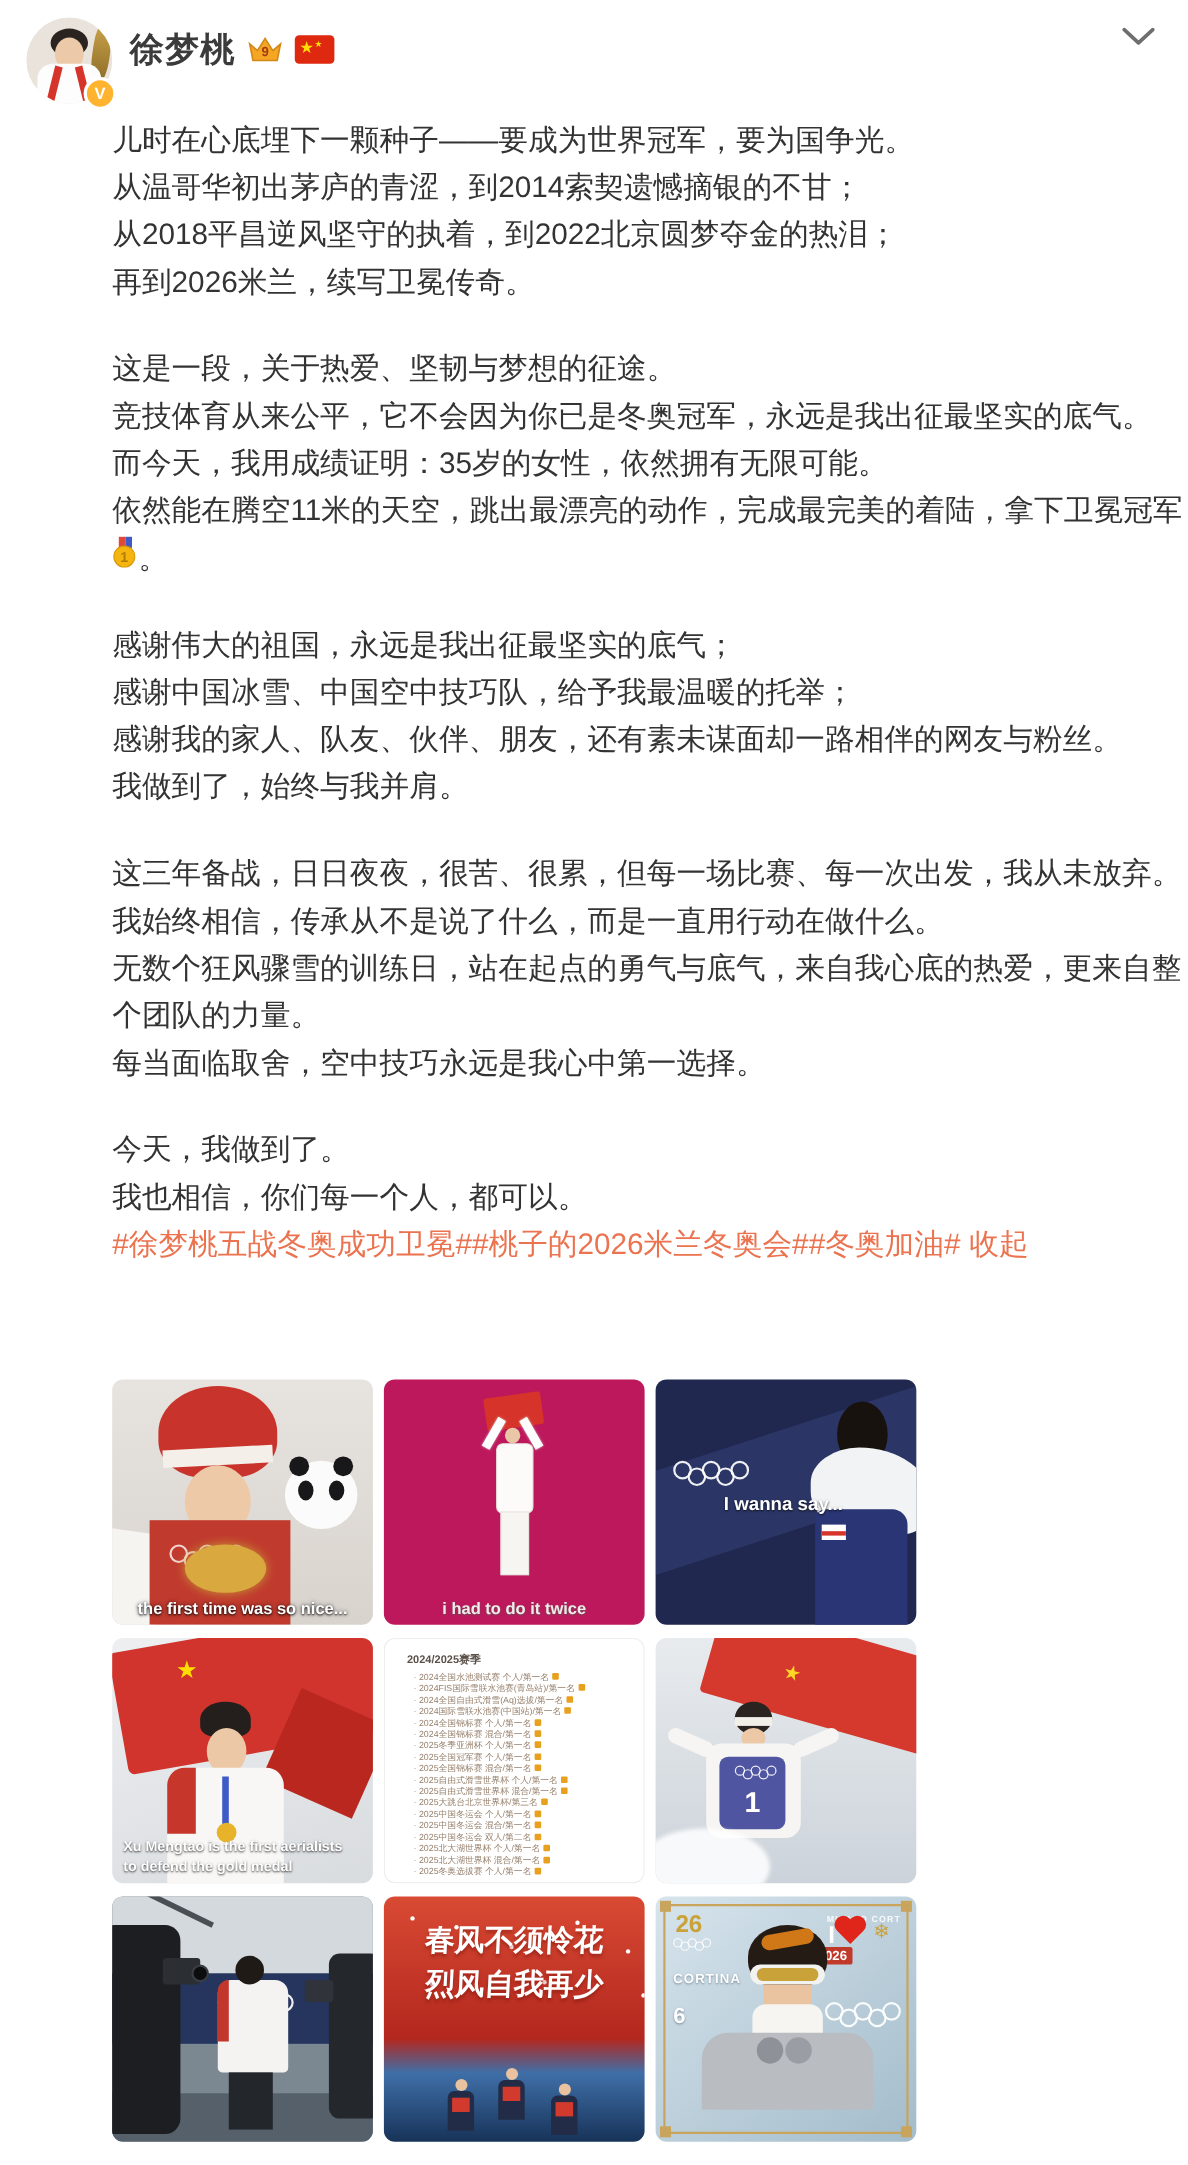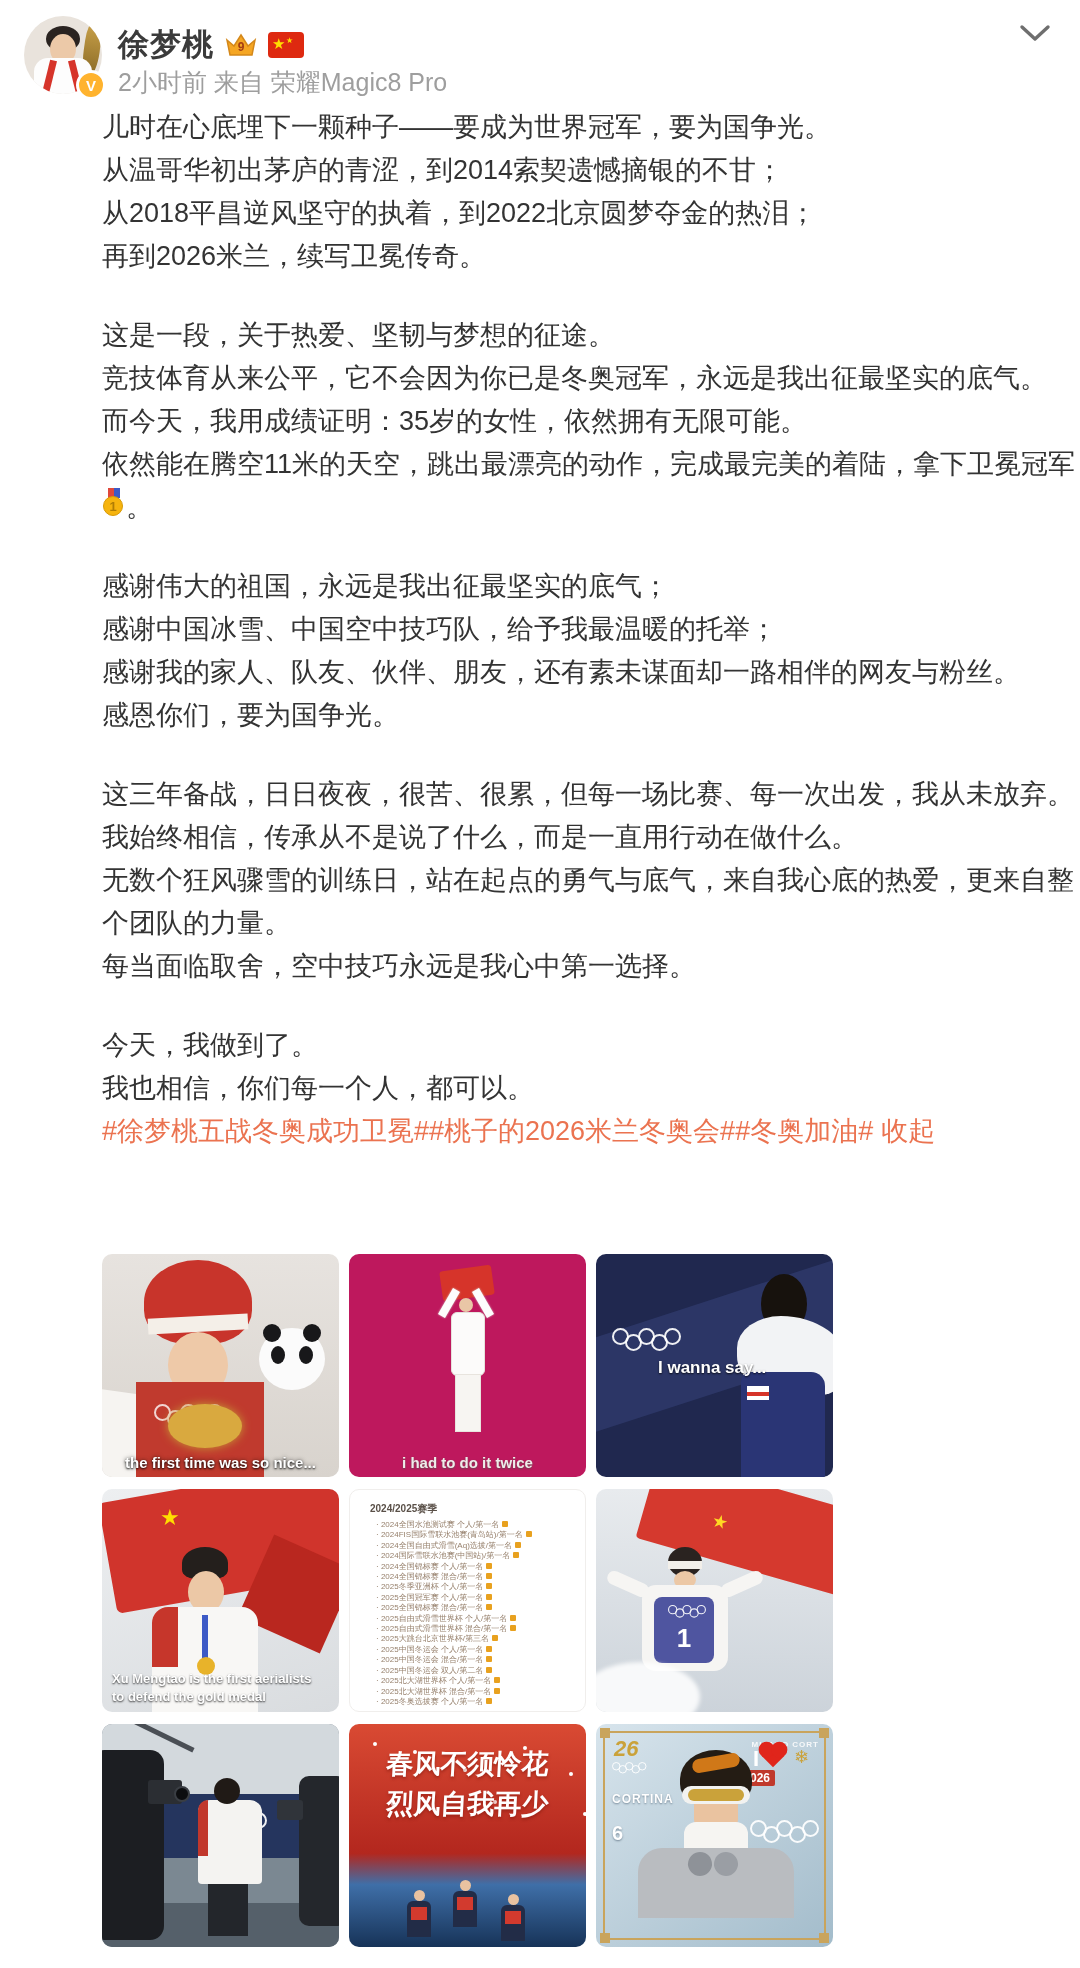--- a/index.html
+++ b/index.html
@@ -146,21 +146,21 @@
   .t8 .l2{position:absolute;left:0;right:0;top:62px;text-align:center;color:#fff;font-weight:bold;font-size:27px;transform:skewX(-3deg);text-shadow:0 2px 3px rgba(120,20,10,.5);}
   .t8 .fig{position:absolute;width:24px;height:36px;background:#222c47;border-radius:6px 6px 0 0;}
   .t8 .fig .h{position:absolute;left:7px;top:-11px;width:11px;height:11px;border-radius:50%;background:#e9c2a0;}
   .t8 .fig .b{position:absolute;left:4px;top:6px;width:16px;height:13px;background:#d23a2e;}
   .t8 .f1{left:58px;bottom:10px;} .t8 .f2{left:104px;bottom:20px;} .t8 .f3{left:152px;bottom:6px;}
   
   .t9{background:linear-gradient(140deg,#d7e4ec,#a3bccb);}
   .t9 .frame{position:absolute;left:7px;top:7px;right:7px;bottom:7px;border:2px solid #c9a45c;border-radius:4px;}
   .t9 .corner{position:absolute;width:10px;height:10px;background:#c9a45c;}
   .t9 .c1{left:4px;top:4px;} .t9 .c2{right:4px;top:4px;} .t9 .c3{left:4px;bottom:4px;} .t9 .c4{right:4px;bottom:4px;}
-  .t9 .em26{position:absolute;left:18px;top:12px;color:#caa23a;font-weight:bold;font-size:22px;font-style:italic;}
+  .t9 .em26{position:absolute;left:18px;top:12px;color:#caa23a;font-weight:bold;font-size:22px;}
   .t9 .emrings{left:16px;top:38px;transform:scale(.5);transform-origin:left top;}
   .t9 .milano{position:absolute;right:14px;top:16px;color:#fdfdfd;font-size:8px;letter-spacing:1px;font-weight:bold;opacity:.9;}
   .t9 .loveI{position:absolute;right:74px;top:22px;color:#fff;font-weight:bold;font-size:22px;}
   .t9 .heart{position:absolute;right:52px;top:24px;width:16px;height:16px;background:#e0251b;transform:rotate(45deg);}
   .t9 .heart::before,.t9 .heart::after{content:"";position:absolute;width:16px;height:16px;border-radius:50%;background:#e0251b;}
   .t9 .heart::before{left:-9px;top:0;} .t9 .heart::after{left:0;top:-9px;}
   .t9 .snowf{position:absolute;right:24px;top:22px;color:#caa23a;font-size:18px;}
   .t9 .yr{position:absolute;right:58px;top:46px;background:#c0392b;color:#fff;font-weight:bold;font-size:12px;padding:1px 5px;border-radius:2px;}
   .t9 .cortina{position:absolute;left:16px;top:68px;color:#fff;font-weight:bold;font-size:12px;letter-spacing:1px;text-shadow:0 1px 2px rgba(60,80,100,.6);}
   .t9 .six{position:absolute;left:16px;top:98px;color:#fff;font-weight:bold;font-size:20px;text-shadow:0 1px 2px rgba(60,80,100,.6);}
@@ -197,21 +197,20 @@
       <svg width="34" height="28" viewBox="0 0 34 28">
         <path d="M3 9 L10 15 L17 4 L24 15 L31 9 L28 24 L6 24 Z" fill="#f5a623" stroke="#d4881a" stroke-width="1.5"></path>
       </svg>
       <span class="lvl">9</span>
     </span>
     <span class="flagbadge">
       <span class="star">★</span>
       <span class="star2">★</span>
     </span>
   </div>
-  <div class="meta">2小时前 来自 荣耀Magic8 Pro</div>
   <svg class="chevron" viewBox="0 0 34 22">
     <polyline points="4,5 17,17 30,5" fill="none" stroke="#6e6e6e" stroke-width="3.4" stroke-linecap="round" stroke-linejoin="round"></polyline>
   </svg>
 </div>
 
 <div class="post-text" id="post-text">
     <div class="para">
       <div class="pline">儿时在心底埋下一颗种子——要成为世界冠军，要为国争光。</div>
       <div class="pline">从温哥华初出茅庐的青涩，到2014索契遗憾摘银的不甘；</div>
       <div class="pline">从2018平昌逆风坚守的执着，到2022北京圆梦夺金的热泪；</div>
@@ -223,21 +222,21 @@
       <div class="pline">而今天，我用成绩证明：35岁的女性，依然拥有无限可能。</div>
       <div class="pline">依然能在腾空11米的天空，跳出最漂亮的动作，完成最完美的着陆，拿下卫冕冠军<span class="medal"><span class="rib">
             <i></i>
             <i></i>
           </span><span class="disc">1</span></span>。</div>
     </div>
     <div class="para">
       <div class="pline">感谢伟大的祖国，永远是我出征最坚实的底气；</div>
       <div class="pline">感谢中国冰雪、中国空中技巧队，给予我最温暖的托举；</div>
       <div class="pline">感谢我的家人、队友、伙伴、朋友，还有素未谋面却一路相伴的网友与粉丝。</div>
-      <div class="pline">感恩你们，要为国争光。</div>
+      <div class="pline">我做到了，始终与我并肩。</div>
     </div>
     <div class="para">
       <div class="pline">这三年备战，日日夜夜，很苦、很累，但每一场比赛、每一次出发，我从未放弃。</div>
       <div class="pline">我始终相信，传承从不是说了什么，而是一直用行动在做什么。</div>
       <div class="pline">无数个狂风骤雪的训练日，站在起点的勇气与底气，来自我心底的热爱，更来自整个团队的力量。</div>
       <div class="pline">每当面临取舍，空中技巧永远是我心中第一选择。</div>
     </div>
     <div class="para">
       <div class="pline">今天，我做到了。</div>
       <div class="pline">我也相信，你们每一个人，都可以。</div>

